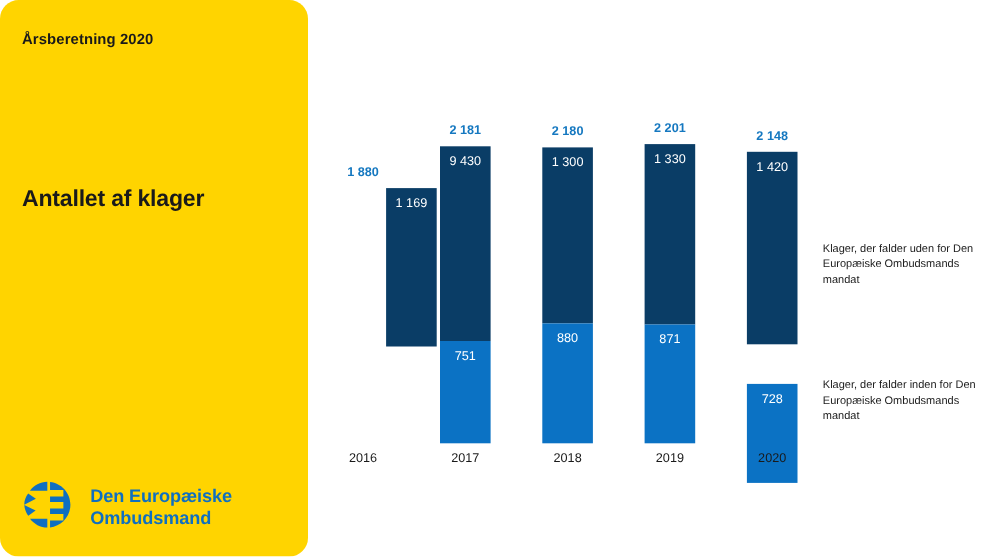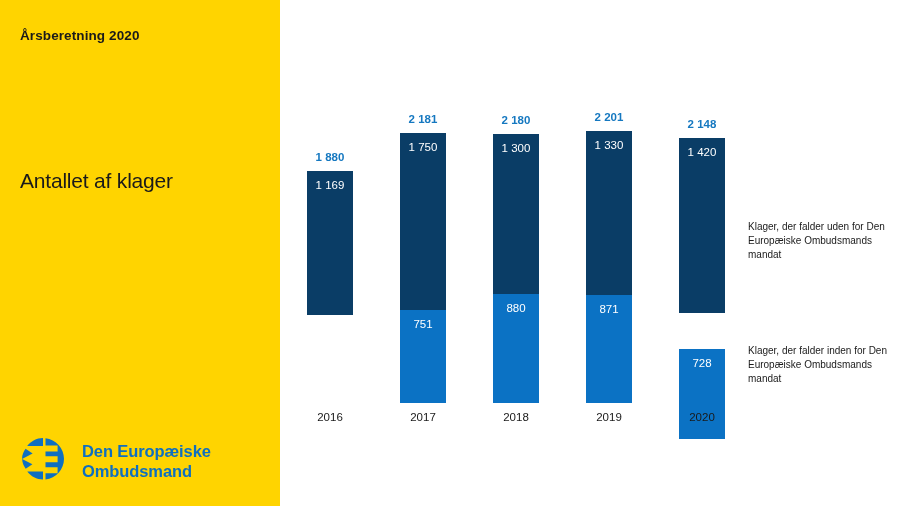--- a/index.html
+++ b/index.html
@@ -14,34 +14,35 @@
     width: 900px; height: 506px;
     background: #ffffff;
   }
 
   
   .sidebar {
     position: absolute;
     left: 0; top: 0;
     width: 280px; height: 506px;
     background: #ffd400;
+    border-radius: 17px;
   }
   .report-label {
     position: absolute;
     left: 20px; top: 28px;
     font-size: 13.5px;
     font-weight: bold;
     color: #1a1a1a;
     letter-spacing: 0.1px;
   }
   .chart-title {
     position: absolute;
     left: 20px; top: 168px;
     font-size: 21px;
-    font-weight: normal;
+    font-weight: bold;
     color: #1a1a1a;
     line-height: 1.28;
     letter-spacing: -0.2px;
   }
   .chart-title .line2 { display: block; }
 
   
   .logo {
     position: absolute;
     left: 16px; top: 434px;
@@ -153,32 +154,32 @@
         <span>Den Europæiske</span>
         <span>Ombudsmand</span>
       </div>
     </div>
   </div>
 
   <div class="chart">
     <div class="plot" id="plot">
         <div class="bar-group" style="left: 27px;">
           <div class="bar-total" style="bottom: 240.331px;">1 880</div>
-          <div class="bar-stack" style="height: 232.331px;">
+          <div class="bar-stack" style="height: 232.331px; margin-left: 44px;">
             <div class="seg seg-top" style="height: 144.465px; background: rgb(10, 61, 102);">
               <span class="seg-label">1 169</span>
             </div>
           </div>
           <div class="bar-year">2016</div>
         </div>
         <div class="bar-group" style="left: 120px;">
           <div class="bar-total" style="bottom: 277.528px;">2 181</div>
           <div class="bar-stack" style="height: 269.528px;">
             <div class="seg seg-top" style="height: 176.72px; background: rgb(10, 61, 102);">
-              <span class="seg-label">1 750</span>
+              <span class="seg-label">9 430</span>
             </div>
             <div class="seg seg-bottom" style="height: 92.8087px; background: rgb(11, 114, 196);">
               <span class="seg-label">751</span>
             </div>
           </div>
           <div class="bar-year">2017</div>
         </div>
         <div class="bar-group" style="left: 213px;">
           <div class="bar-total" style="bottom: 277.405px;">2 180</div>
           <div class="bar-stack" style="height: 269.405px;">

